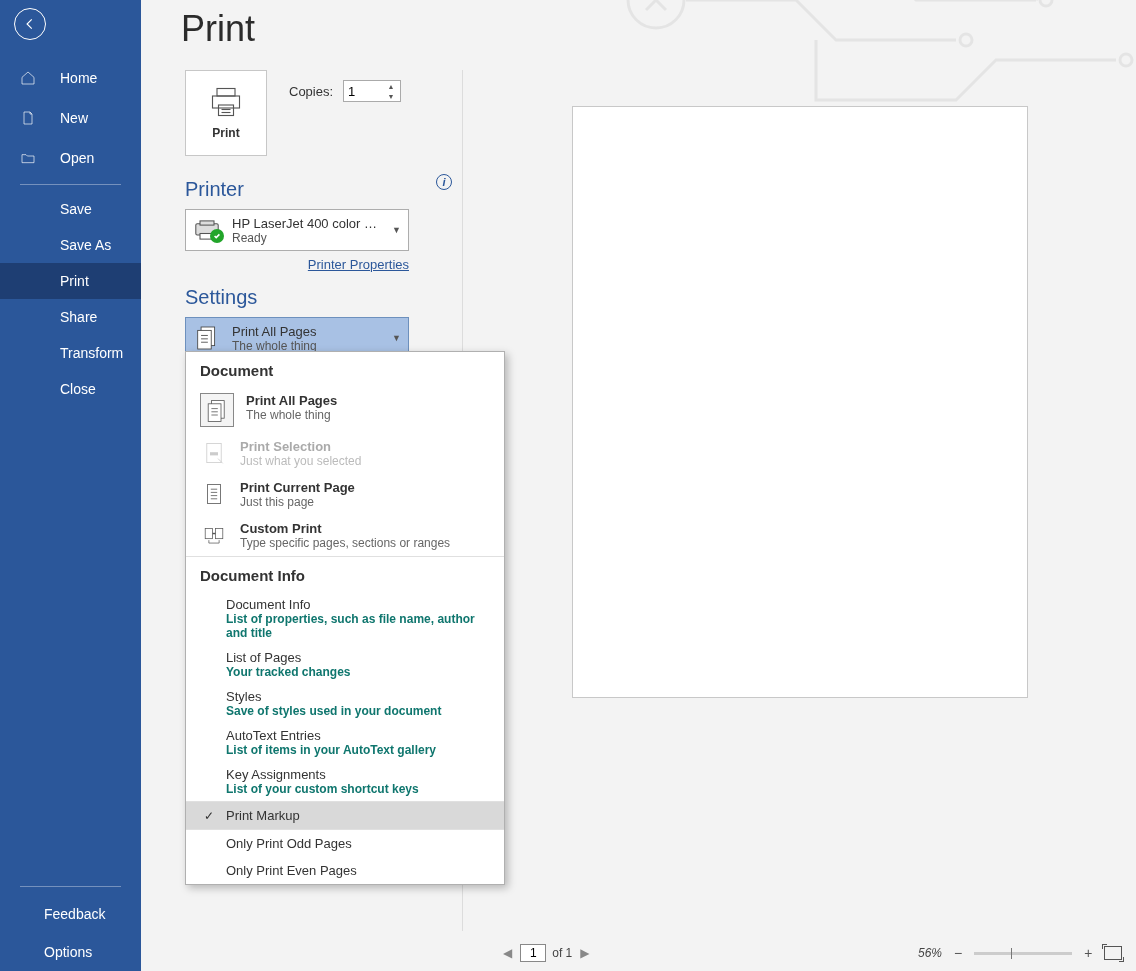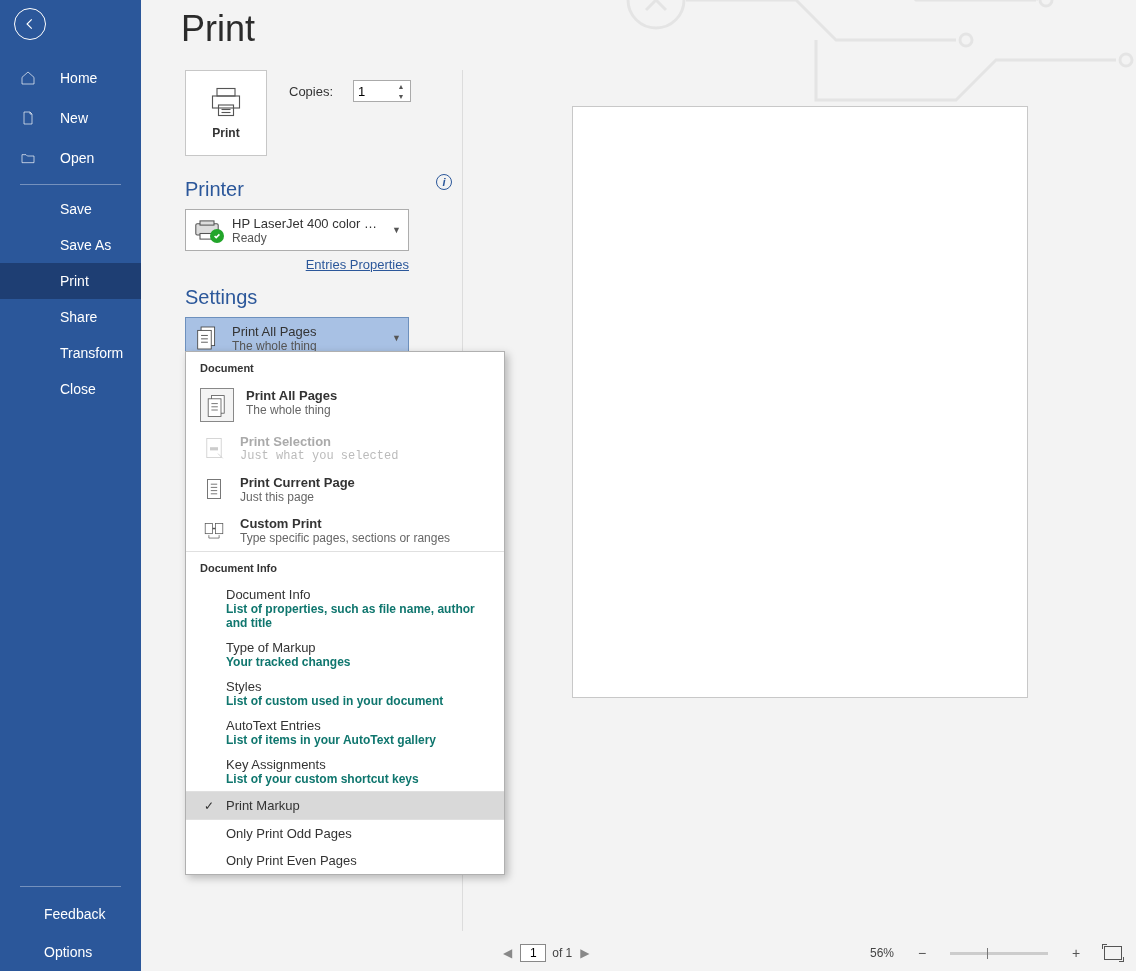--- a/index.html
+++ b/index.html
@@ -29,21 +29,21 @@
 
   .columns { position: absolute; left: 44px; top: 70px; right: 0; bottom: 40px; display: flex; }
   .col-settings { width: 278px; padding-right: 20px; border-right: 1px solid #dcdcdc; position: relative; }
   .col-preview { flex: 1; display: flex; justify-content: center; align-items: flex-start; padding: 24px 0 0 0; }
 
   
   .print-tile { width: 82px; height: 86px; border: 1px solid #c7c7c7; background: #fff; display: flex; flex-direction: column; align-items: center; justify-content: center; gap: 8px; cursor: pointer; }
   .print-tile svg { width: 36px; height: 32px; stroke: #555; fill: none; stroke-width: 1.5; }
   .print-tile span { font-size: 12px; font-weight: 600; color:#333; }
 
-  .copies-row { position:absolute; left: 104px; top: 10px; display:flex; align-items:center; gap:20px; }
+  .copies-row { position:absolute; left: 104px; top: 10px; display:flex; align-items:center; gap:10px; }
   .copies-label { font-size: 13px; }
   .spinner { width: 58px; height: 22px; border: 1px solid #aaa; background: #fff; display:flex; align-items:center; }
   .spinner input { width: 40px; border:0; padding: 2px 4px; font-size: 13px; outline:none; }
   .spinner .sp-buttons { width: 14px; display:flex; flex-direction:column;}
   .spinner .sp-buttons span { height: 10px; display:flex; align-items:center; justify-content:center; font-size:7px; color:#555; cursor:pointer; }
 
   .section-header { font-size: 20px; font-weight: 400; color: #2b579a; margin-top: 22px; }
   .info-icon { width:16px; height:16px; border:1px solid #2b579a; border-radius:50%; color:#2b579a; font-size:11px; display:inline-flex; align-items:center; justify-content:center; position:absolute; right:10px; top:104px; cursor:pointer; font-style:italic; font-weight:bold; }
 
   .dropdown { width: 224px; border:1px solid #adadad; background:#fff; display:flex; align-items:center; padding:4px 6px; gap:10px; cursor:pointer; position:relative; }
@@ -59,48 +59,48 @@
   .printer .green-check svg { width:8px; height:8px; stroke:#fff; fill:none; stroke-width:2; }
 
   .link { color:#2b579a; text-decoration:underline; font-size:13px; cursor:pointer; display:block; text-align:right; width:224px; margin-top:6px; }
 
   .dropdown.settings-dd { margin-top: 8px; height: 42px; background: #a8c1e4; border-color: #6d90bd; }
   .settings-dd .dd-icon svg { width:22px; height:26px; stroke:#444; fill:#fff; }
   .settings-dd .line1 { font-weight:400; }
 
   
   .popup { position:absolute; left: 44px; top: 351px; width: 320px; background:#fff; border:1px solid #b0b0b0; box-shadow: 3px 3px 8px rgba(0,0,0,.25); z-index:20; }
-  .popup .section-label { font-weight:600; font-size:11px; padding:10px 14px 8px 14px; }
+  .popup .section-label { font-weight:600; font-size:15px; padding:10px 14px 8px 14px; }
   .popup .divider { height:1px; background:#e0e0e0; }
   .popup .opt { display:flex; gap:12px; padding:6px 14px; cursor:pointer; }
   .popup .opt.disabled { color:#aaa; cursor:default; }
   .popup .opt .opt-icon { width:28px; display:flex; align-items:flex-start; justify-content:center; padding-top:2px; }
   .popup .opt .opt-icon.boxed { width:34px; height:34px; border:1px solid #888; background:#f4f4f4; display:flex; align-items:center; justify-content:center; }
   .popup .opt .opt-icon svg { width:22px; height:24px; stroke:#555; fill:#fff; }
   .popup .opt.disabled .opt-icon svg { stroke:#ccc; }
   .popup .opt .opt-text .t { font-size:13px; font-weight:600; }
   .popup .opt.disabled .opt-text .t { font-weight:600; }
   .popup .opt .opt-text .d { font-size:12px; color:#666; }
-  .popup .opt.disabled .opt-text .d { color:#bbb;font-family:Liberation Mono, monospace; }
+  .popup .opt.disabled .opt-text .d { color:#bbb; }
   .popup .simple-opt { padding:5px 14px 5px 40px; cursor:pointer; position:relative; }
   .popup .simple-opt .t { font-size:13px; }
   .popup .simple-opt .d { font-size:12px; color:#0f766e;font-weight:bold; }
   .popup .simple-opt.single { padding-top:6px; padding-bottom:6px; }
   .popup .simple-opt.checked { background:#d9d9d9; }
   .popup .simple-opt.checked::before { content:"✓"; position:absolute; left:18px; top:7px; font-size:12px; color:#333; }
 
   
   .preview-page { width: 456px; height: 592px; background:#fff; border:1px solid #c8c8c8; margin-top:12px; }
 
   
   .statusbar { position:absolute; bottom:0; left:141px; right:0; height:36px; display:flex; align-items:center; padding: 0 14px; background:#f3f3f3; font-size:12px; color:#444; }
   .statusbar .pager { position:absolute; left: 360px; display:flex; align-items:center; gap:6px; }
   .statusbar .pager .arrow { color:#888; cursor:pointer; padding:0 2px; }
   .statusbar .pager input { width:26px; height:18px; border:1px solid #888; text-align:center; font-size:12px; padding:1px 0; }
-  .statusbar .zoom { margin-left:auto; display:flex; align-items:center; gap:20px; }
+  .statusbar .zoom { margin-left:auto; display:flex; align-items:center; gap:8px;font-style:italic; }
   .statusbar .zoom .zbtn { width:16px; height:16px; display:flex; align-items:center; justify-content:center; color:#555; cursor:pointer; font-size:14px; }
   .statusbar .zoom .slider { width:98px; height:3px; background:#ccc; position:relative; cursor:pointer; }
   .statusbar .zoom .slider::before { content:""; position:absolute; left:37px; top:-4px; width:1px; height:11px; background:#777; }
   .statusbar .zoom .fit { width:18px; height:14px; border:1px solid #555; position:relative; cursor:pointer; }
   .statusbar .zoom .fit::before, .statusbar .zoom .fit::after { content:""; position:absolute; width:4px; height:4px; border:1px solid #555; }
   .statusbar .zoom .fit::before { left:-3px; top:-3px; border-right:0; border-bottom:0; }
   .statusbar .zoom .fit::after { right:-3px; bottom:-3px; border-left:0; border-top:0; }
 </style>
 </head>
 <body>
@@ -234,21 +234,21 @@
                 </svg>
               </div>
           </div>
           <div class="dd-text">
             <div class="line1">HP LaserJet 400 color M451...</div>
             <div class="line2">Ready</div>
           </div>
           <div class="dd-caret">▼</div>
         </div>
 
-        <a class="link">Entries Properties</a>
+        <a class="link">Printer Properties</a>
 
         <div class="section-header" style="margin-top:14px">Settings</div>
 
         <div class="dropdown settings-dd">
           <div class="dd-icon">
             <svg viewBox="0 0 26 30">
                 <rect x="6" y="2" width="16" height="22"></rect>
                 <rect x="2" y="6" width="16" height="22" fill="#fff"></rect>
                 <line x1="6" y1="12" x2="14" y2="12"></line>
                 <line x1="6" y1="16" x2="14" y2="16"></line>
@@ -334,26 +334,26 @@
       </div>
 
       <div class="divider"></div>
       <div class="section-label">Document Info</div>
 
       <div class="simple-opt">
         <div class="t">Document Info</div>
           <div class="d">List of properties, such as file name, author and title</div>
       </div>
       <div class="simple-opt">
-        <div class="t">Type of Markup</div>
+        <div class="t">List of Pages</div>
           <div class="d">Your tracked changes</div>
       </div>
       <div class="simple-opt">
         <div class="t">Styles</div>
-          <div class="d">List of custom used in your document</div>
+          <div class="d">Save of styles used in your document</div>
       </div>
       <div class="simple-opt">
         <div class="t">AutoText Entries</div>
           <div class="d">List of items in your AutoText gallery</div>
       </div>
       <div class="simple-opt">
         <div class="t">Key Assignments</div>
           <div class="d">List of your custom shortcut keys</div>
       </div>
 

